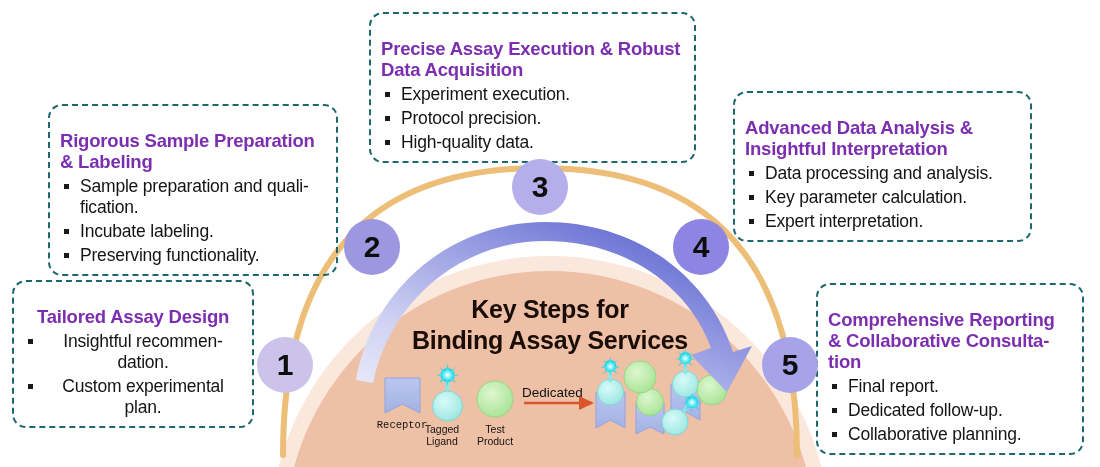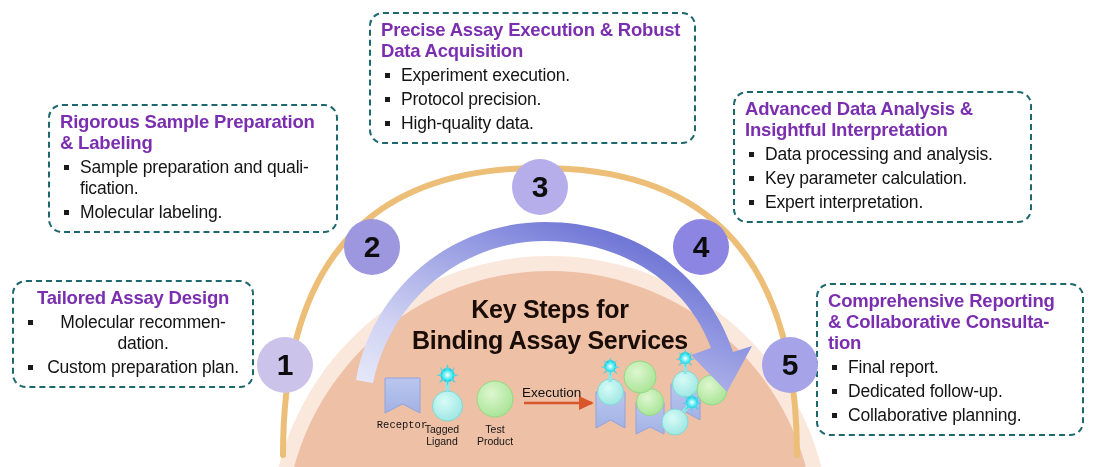--- a/index.html
+++ b/index.html
@@ -21,20 +21,21 @@
     padding: 6px 10px 8px 10px;
     z-index: 6;
   }
   .box-title {
     color: #7b2fb0;
     font-weight: bold;
     font-size: 18.5px;
     line-height: 1.13;
     letter-spacing: -0.2px;
     margin-bottom: 2px;
+    margin-top: 19px;
   }
   .blist { list-style: none; }
   .blist li {
     position: relative;
     color: #141414;
     font-size: 17.5px;
     line-height: 1.2;
     padding-left: 20px;
     margin-top: 3px;
     letter-spacing: -0.2px;
@@ -211,21 +212,21 @@
 
   <div class="mol-label" style="left:367px; top:420px;font-family:Liberation Mono, monospace;">Receptor</div>
   <div class="mol-label" style="left:407px; top:424px;text-align:center;">
     <div>Tagged</div>
     <div>Ligand</div>
   </div>
   <div class="mol-label" style="left:460px; top:424px;text-align:center;">
     <div>Test</div>
     <div>Product</div>
   </div>
-  <div id="inc-label">Execution</div>
+  <div id="inc-label">Dedicated</div>
 
   <svg class="arcs" viewBox="0 0 1100 467">
     <defs>
       <linearGradient id="blueArrowGrad" x1="0" y1="1" x2="1" y2="0">
         <stop offset="0%" stop-color="#e9ebfa"></stop>
         <stop offset="25%" stop-color="#cfd2f2"></stop>
         <stop offset="62%" stop-color="#8f95e0"></stop>
         <stop offset="100%" stop-color="#4a52c8"></stop>
       </linearGradient>
     </defs>
@@ -255,30 +256,31 @@
   <div class="step" id="step-4">
       <span>4</span>
     </div>
   <div class="step" id="step-5">
       <span>5</span>
     </div>
 
   <div class="box" id="box-1">
     <div class="box-title">Tailored Assay Design</div>
     <ul class="blist">
-      <li>Molecular recommen-dation.</li>
-      <li>Custom preparation plan.</li>
+      <li>Insightful recommen-dation.</li>
+      <li>Custom experimental plan.</li>
     </ul>
   </div>
 
   <div class="box" id="box-2">
     <div class="box-title">Rigorous Sample Preparation &amp; Labeling</div>
     <ul class="blist">
       <li>Sample preparation and quali-fication.</li>
-      <li>Molecular labeling.</li>
+      <li>Incubate labeling.</li>
+      <li>Preserving functionality.</li>
     </ul>
   </div>
 
   <div class="box" id="box-3">
     <div class="box-title">Precise Assay Execution &amp; Robust Data Acquisition</div>
     <ul class="blist">
       <li>Experiment execution.</li>
       <li>Protocol precision.</li>
       <li>High-quality data.</li>
     </ul>

